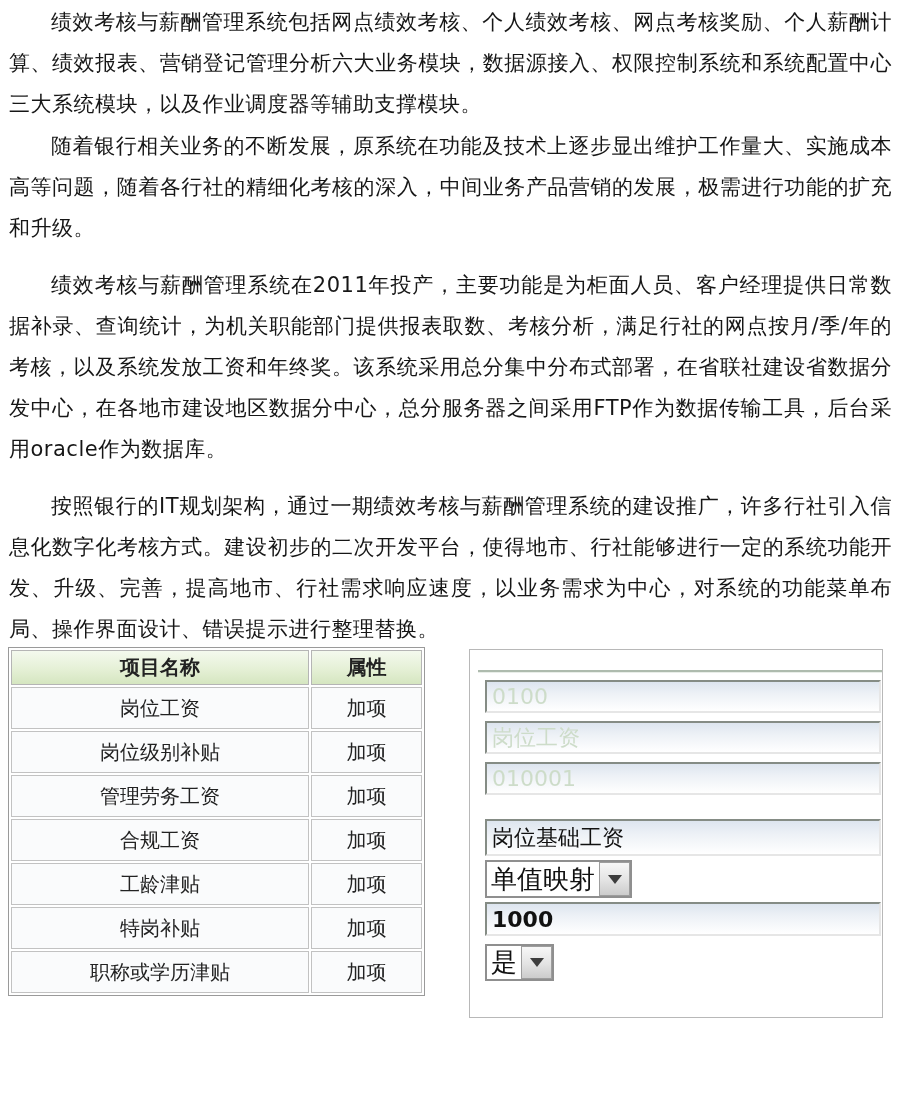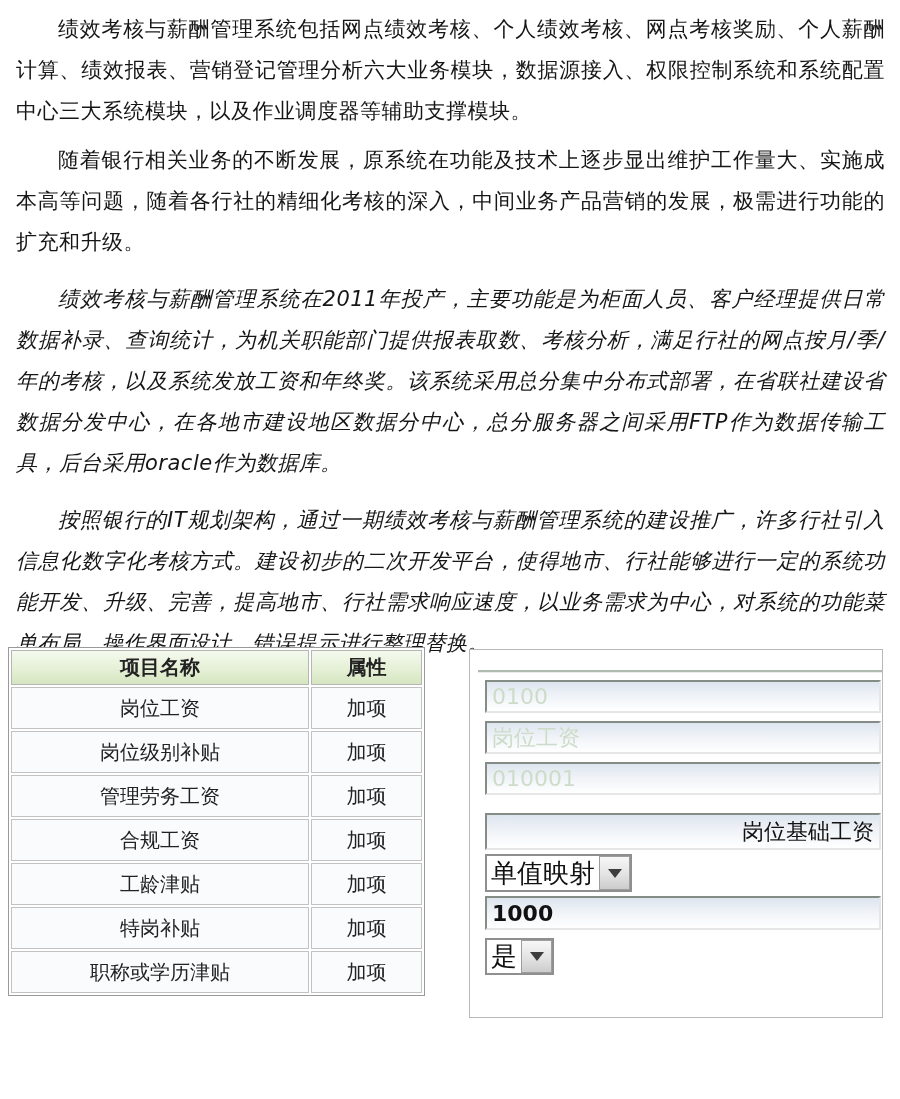--- a/index.html
+++ b/index.html
@@ -13,29 +13,29 @@
     overflow: hidden;
   }
   
   .doc {
     position: absolute;
     left: 8px;
     top: 1px;
     width: 885px;
   }
   .para {
-    margin: 8px;
+    margin: 1px;
     font-size: 21px;
     line-height: 41px;
     color: #161616;
     text-align: justify;
     text-indent: 2em;
     letter-spacing: 0.5px;
   }
-  .para.gap { margin-top: 16px; font-style: italic; }
+  .para.gap { margin-top: 16px; }
 
   
   .item-table {
     position: absolute;
     left: 8px;
     top: 647px;
     width: 417px;
     border-collapse: separate;
     border-spacing: 2px;
     background: #ffffff;
@@ -87,21 +87,21 @@
     border: 2px solid;
     border-color: #858c85 #e6e6e6 #e6e6e6 #858c85;
     background: linear-gradient(180deg, #dde5ef 0%, #edf1f6 40%, #ffffff 100%);
     font-family: inherit;
     font-size: 22px;
     color: #111111;
     padding: 4px 5px;
     outline: none;
   }
   .tb.ro { color: #cddcc9; }
-  .tb.tall { height: 37px; margin-top: 18px; text-align: right; }
+  .tb.tall { height: 37px; margin-top: 24px; }
   .combo {
     display: inline-flex;
     align-items: stretch;
     margin: 4px 0 0 15px;
     height: 38px;
     border: 2px solid #8f8f8f;
     background: #ffffff;
   }
   .combo.flag { margin-top: 8px; height: 37px; }
   .combo-text {

